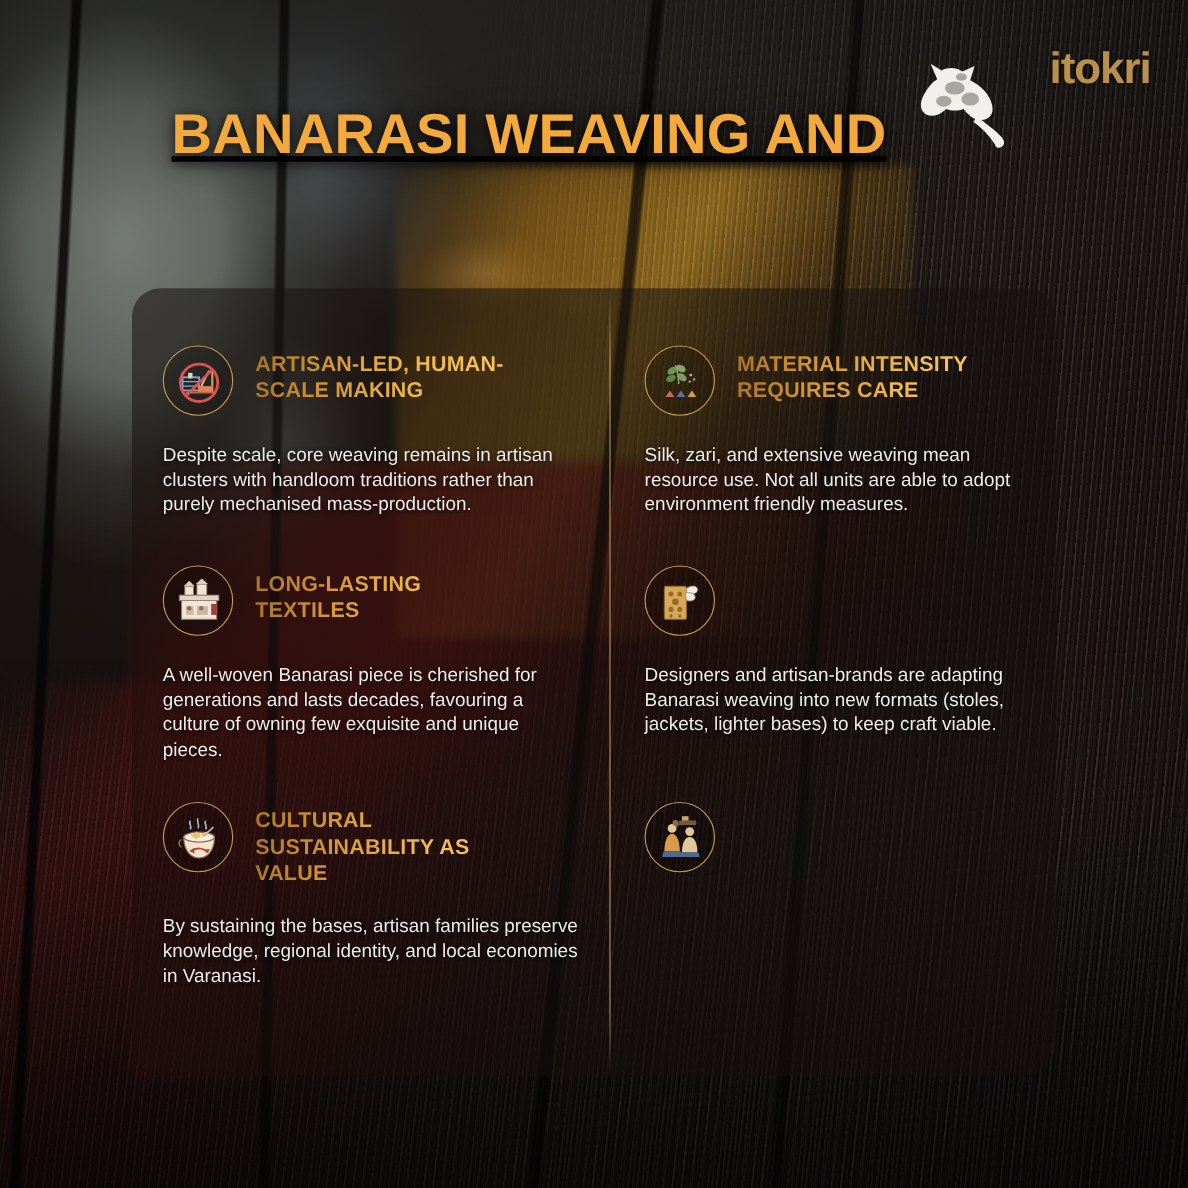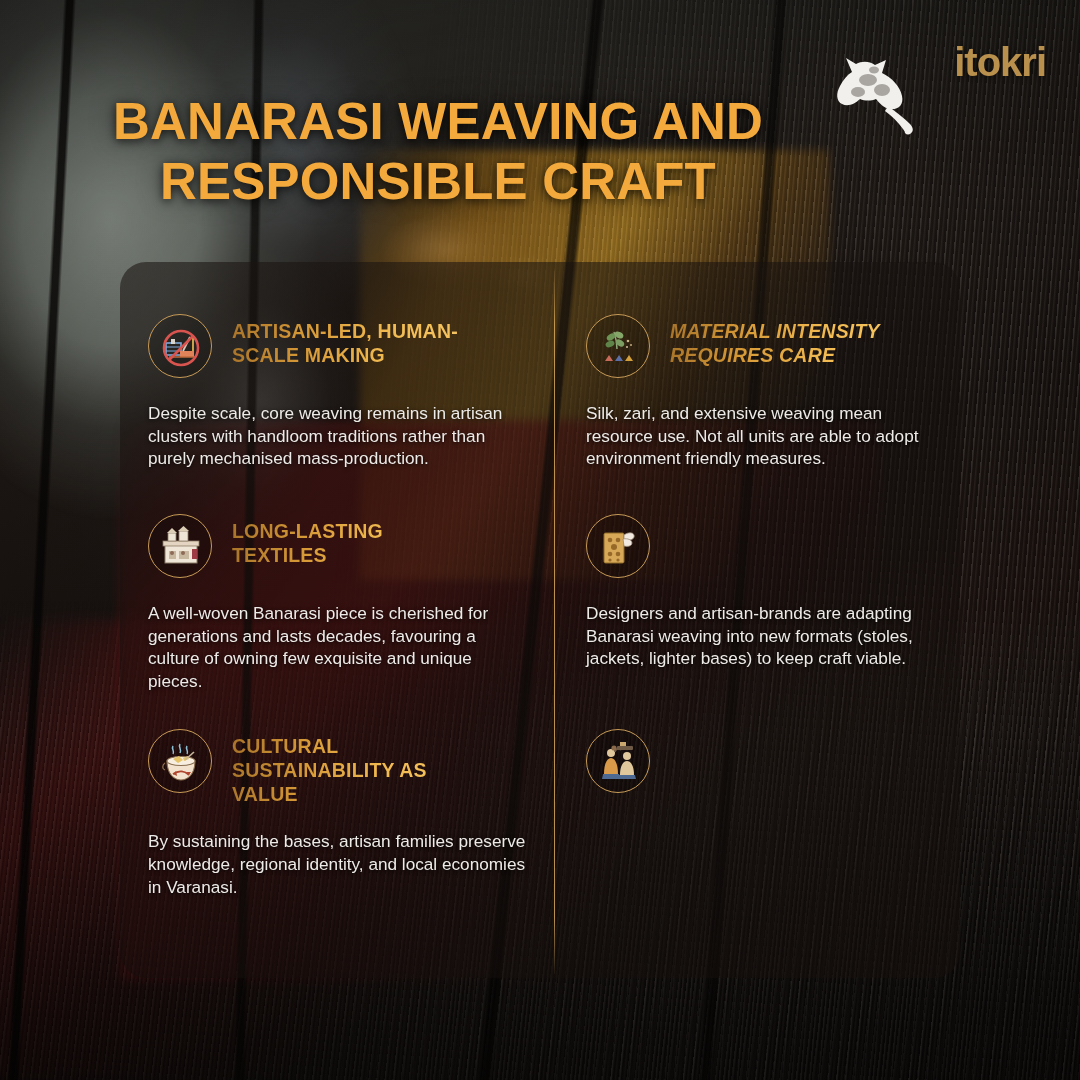--- a/index.html
+++ b/index.html
@@ -106,23 +106,24 @@
   .bg-vignette {
     inset:0;
     background:
       radial-gradient(ellipse 130% 110% at 50% 42%, rgba(0,0,0,0) 30%, rgba(0,0,0,0.38) 72%, rgba(0,0,0,0.66) 100%),
       linear-gradient(to bottom, rgba(0,0,0,0.28) 0%, rgba(0,0,0,0.12) 18%, rgba(0,0,0,0.22) 60%, rgba(0,0,0,0.52) 100%);
   }
 
   
   .title-block {
     position:absolute; left:0; top:92px; width:876px;
-    text-align:center;
+    text-align:right;
     padding:0 70px;
     z-index:6;
+    text-decoration:underline;
   }
   .title-line {
     display:block;
     font-size:51px;
     font-weight:bold;
     letter-spacing:0.2px;
     line-height:1.17;
     color:#F3A93B;
     text-shadow:0 2px 10px rgba(0,0,0,0.75), 0 0 26px rgba(0,0,0,0.45);
   }
@@ -192,21 +193,21 @@
     letter-spacing:0.2px;
     padding-top:6px;
     background:linear-gradient(95deg,#A9742A 0%, #D79A37 30%, #F2BB52 62%, #F7C766 100%);
     -webkit-background-clip:text;
             background-clip:text;
     color:transparent;
     -webkit-text-fill-color:transparent;
     text-transform:uppercase;
   }
   .card.left  .card-title { max-width:250px; }
-  .card.right .card-title { max-width:250px;font-style:italic; }
+  .card.right .card-title { max-width:250px; }
 
   .card-body {
     margin-top:24px;
     font-size:17.2px;
     line-height:1.32;
     color:#EDEBE8;
     text-shadow:0 1px 4px rgba(0,0,0,0.8);
     max-width:400px;
   }
   .card.left  .card-body { max-width:396px; }
@@ -242,21 +243,20 @@
     <g fill="#6E6A64" opacity="0.55">
       <ellipse cx="46" cy="28" rx="9" ry="6"></ellipse>
       <ellipse cx="60" cy="38" rx="8" ry="6"></ellipse>
       <ellipse cx="36" cy="40" rx="7" ry="5"></ellipse>
       <ellipse cx="52" cy="18" rx="5" ry="3.4"></ellipse>
     </g>
   </svg>
 
   <div class="title-block">
     <span class="title-line">BANARASI WEAVING AND</span>
-    <span class="title-line">RESPONSIBLE CRAFT</span>
   </div>
 
   <div class="panel"></div>
   <div class="panel-divider"></div>
 
   <div class="grid">
 
     <div class="card left">
       <div class="card-head">
         <div class="icon-ring">

